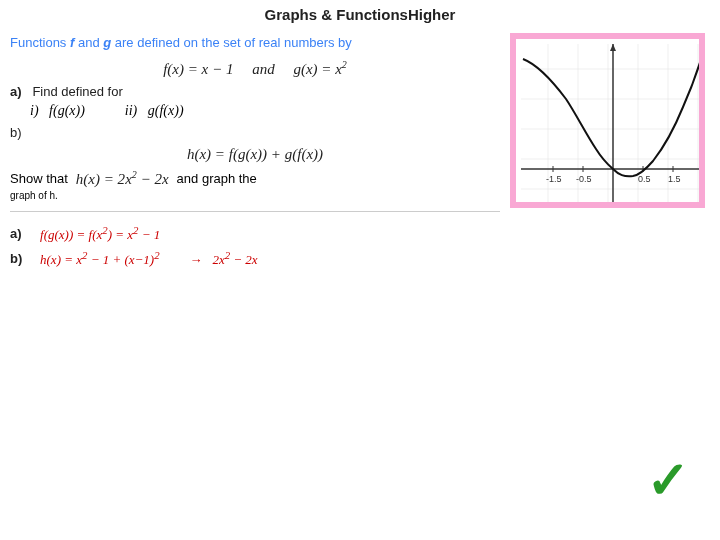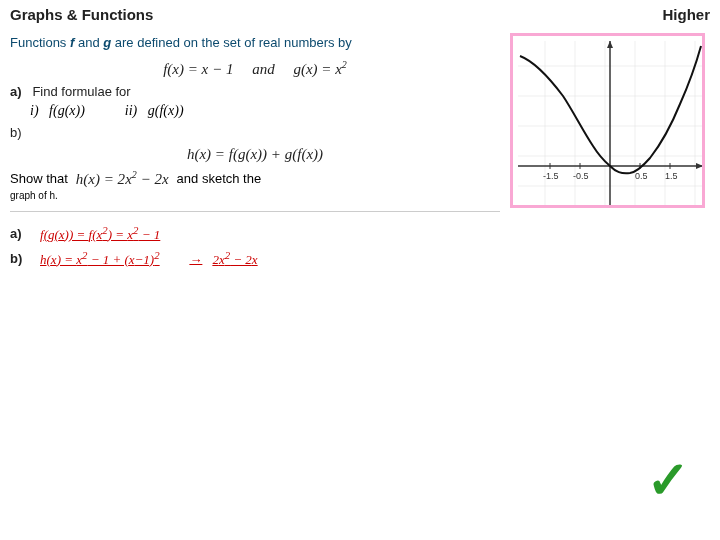--- a/index.html
+++ b/index.html
@@ -16,21 +16,21 @@
     .page-container {
       width: 720px;
       height: 540px;
       position: relative;
       background: white;
     }
 
     
     .header {
       display: flex;
-      justify-content: space-between;
+      justify-content: center;
       align-items: center;
       padding: 6px 10px 4px 10px;
       border-bottom: none;
     }
 
     .header-title {
       font-weight: bold;
       font-size: 15px;
       color: #222;
     }
@@ -54,21 +54,21 @@
     }
 
     .right-panel {
       width: 200px;
       flex-shrink: 0;
     }
 
     
     .problem-text {
       font-size: 13px;
-      color: #0c4a6e;
+      color: #3b82f6;
       line-height: 1.5;
       margin-bottom: 4px;
     }
 
     .problem-text .italic {
       font-style: italic;
       font-weight: bold;
     }
 
     
@@ -154,21 +154,21 @@
       font-style: normal;
       font-family: Arial, sans-serif;
       font-size: 13px;
       min-width: 20px;
     }
 
     
     .graph-container {
       width: 195px;
       height: 175px;
-      border: 3px solid #f9a8d4;
+      border: 6px solid #f9a8d4;
       background: white;
       position: relative;
       overflow: hidden;
     }
 
     
     .checkmark {
       position: absolute;
       bottom: 30px;
       right: 30px;
@@ -182,21 +182,21 @@
       font-family: 'Times New Roman', Times, serif;
       font-style: italic;
     }
 
     .arrow {
       font-style: normal;
       font-family: Arial, sans-serif;
     }
 
     
-    .red { color: #cc0000; text-decoration: underline; }
+    .red { color: #cc0000; }
   </style>
 </head>
 <body>
 
 <div class="page-container">
 
   <div class="header">
     <span class="header-title">Graphs &amp; Functions</span>
     <span class="header-higher">Higher</span>
   </div>
@@ -211,21 +211,21 @@
 
       <div class="formula-line">
         <span class="formula">
           <i>f</i>(<i>x</i>) = <i>x</i> − 1 &nbsp;&nbsp;&nbsp; and &nbsp;&nbsp;&nbsp; <i>g</i>(<i>x</i>) = <i>x</i><sup>2</sup>
         </span>
       </div>
 
       <div class="part-label">
         <span class="bold">a)</span>
         &nbsp;
-        <span>Find formulae for</span>
+        <span>Find defined for</span>
       </div>
 
       <div class="sub-parts">
         <span>
           <span>i)</span>
           &nbsp;
           <span class="math">
             <i>f</i>(<i>g</i>(<i>x</i>))
           </span>
         </span>
@@ -246,21 +246,21 @@
         <span class="formula">
           <i>h</i>(<i>x</i>) = <i>f</i>(<i>g</i>(<i>x</i>)) + <i>g</i>(<i>f</i>(<i>x</i>))
         </span>
       </div>
 
       <div class="show-that-line">
         <span>Show that</span>
         <span class="formula">
           <i>h</i>(<i>x</i>) = 2<i>x</i><sup>2</sup> − 2<i>x</i>
         </span>
-        <span>and sketch the</span>
+        <span>and graph the</span>
       </div>
 
       <div class="graph-of">
         <span>graph of h.</span>
       </div>
 
       <div class="solution-section">
 
         <div class="solution-row">
           <span class="sol-label">a)</span>

